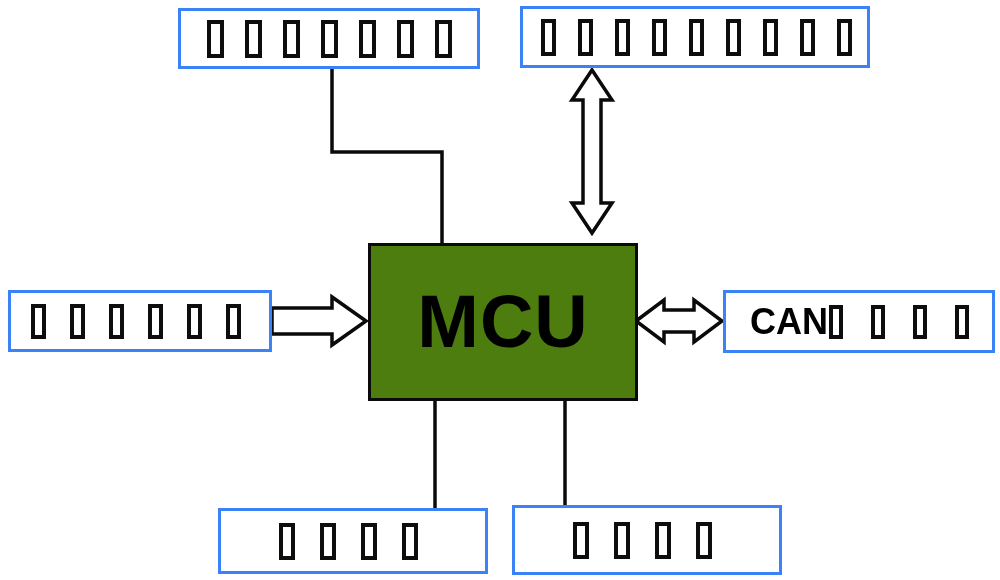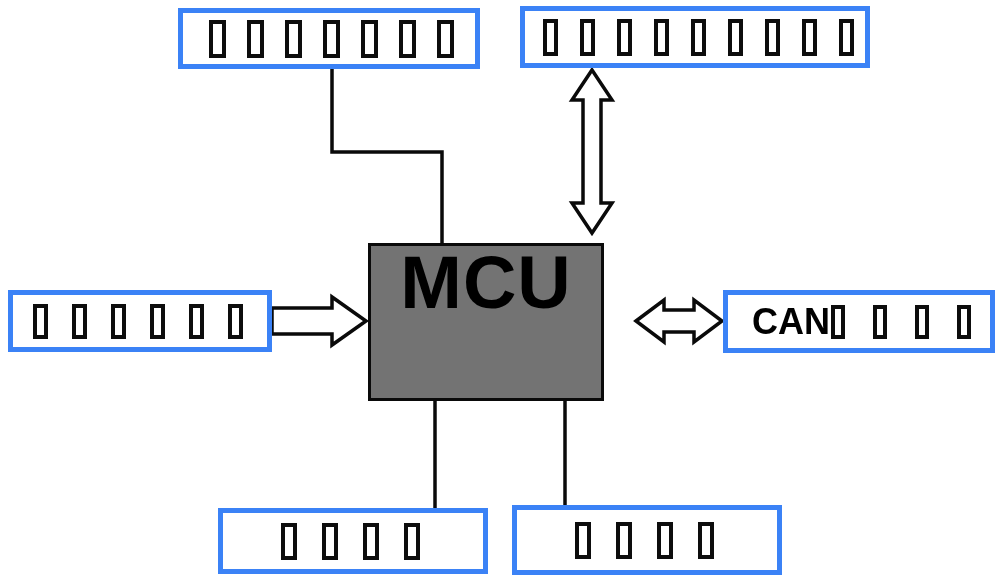--- a/index.html
+++ b/index.html
@@ -22,21 +22,21 @@
     position: absolute;
     left: 0;
     top: 0;
     width: 1000px;
     height: 580px;
     pointer-events: none;
   }
   .block {
     position: absolute;
     box-sizing: border-box;
-    border: 5px solid #3b82f6;
+    border: 3px solid #3b82f6;
     background: #ffffff;
     display: flex;
     align-items: center;
     overflow: hidden;
   }
   .block-inner {
     display: flex;
     align-items: center;
     white-space: nowrap;
   }
@@ -49,27 +49,27 @@
   }
   .latin {
     color: #000000;
     font-weight: bold;
     letter-spacing: 0px;
   }
   #mcu-box {
     position: absolute;
     left: 368px;
     top: 243px;
-    width: 236px;
+    width: 270px;
     height: 158px;
     box-sizing: border-box;
     border: 3px solid #0a0a0a;
-    background: #737373;
+    background: #4d7c0f;
     display: flex;
-    align-items: flex-start;
+    align-items: center;
     justify-content: center;
   }
   #mcu-label {
     font-family: "Liberation Sans", sans-serif;
     font-weight: bold;
     font-size: 74px;
     line-height: 1;
     color: #000000;
     letter-spacing: 1px;
   }

